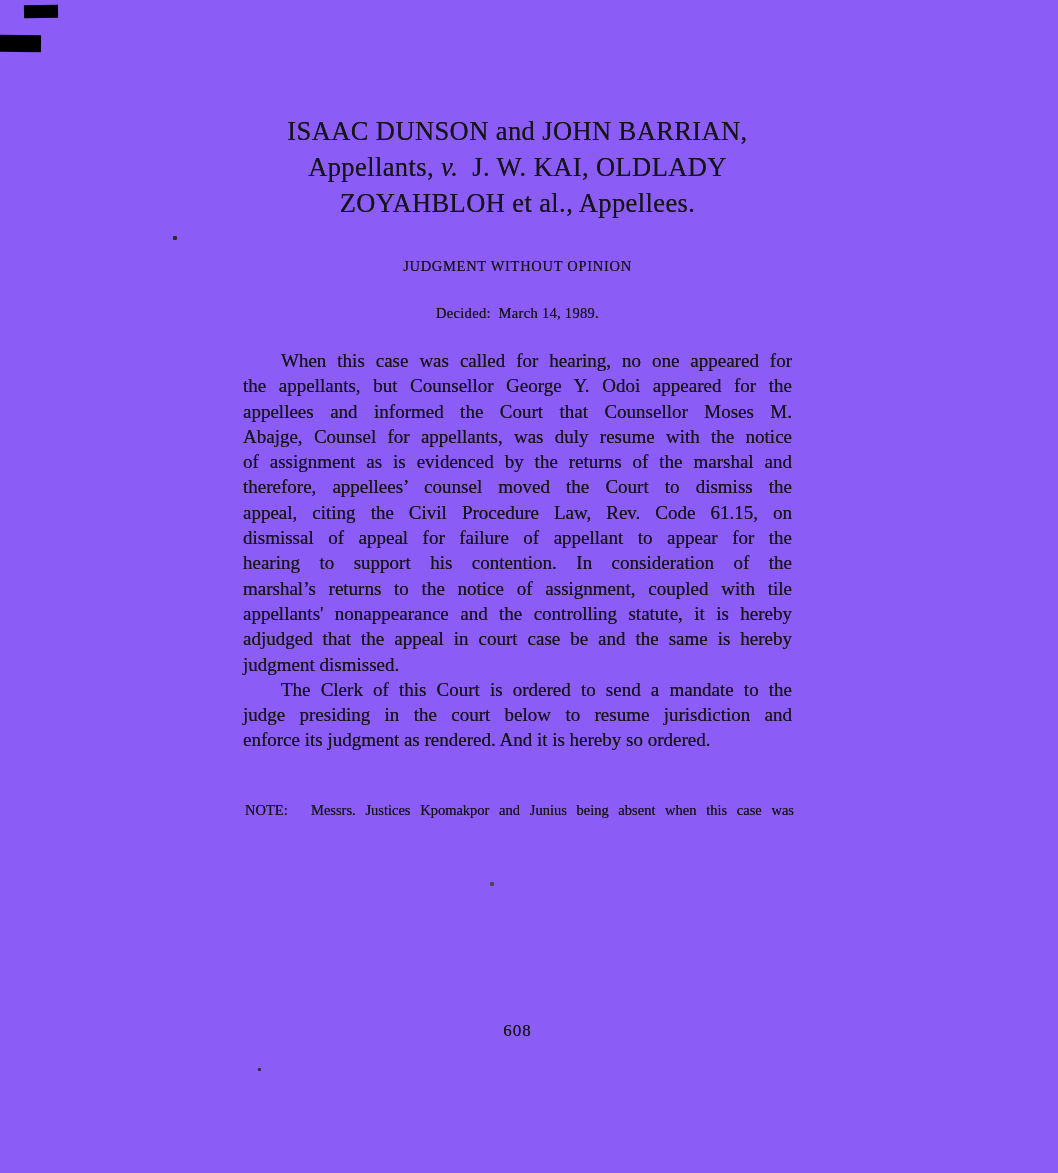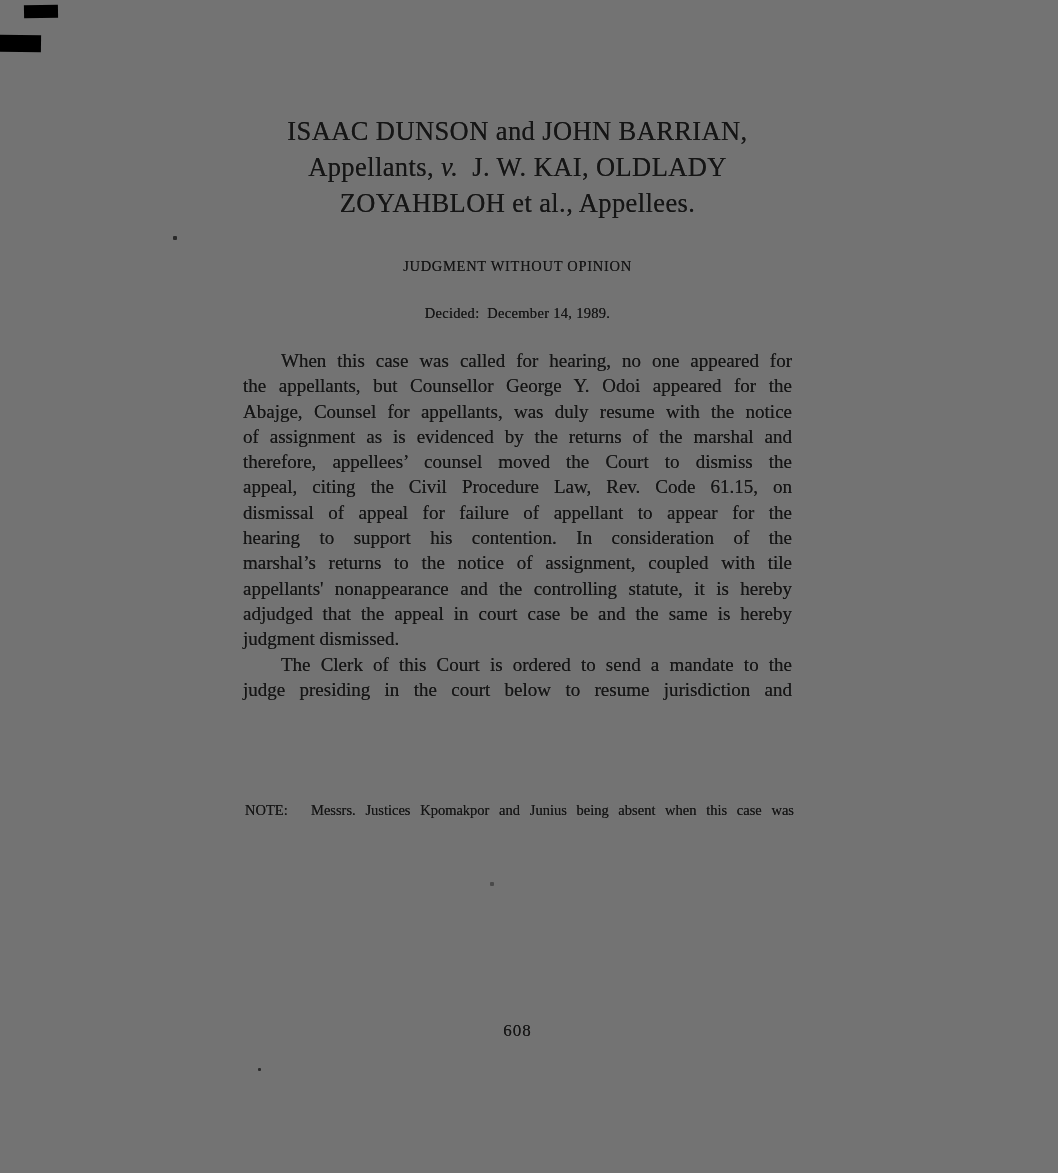--- a/index.html
+++ b/index.html
@@ -1,20 +1,20 @@
 <!DOCTYPE html>
 <html><head>
 <meta charset="utf-8">
 <style>
   html, body { margin: 0; padding: 0; background: #ffffff; }
   .page {
     position: relative;
     width: 1058px;
     height: 1173px;
-    background: #737373;
+    background: #8b5cf6;
     color: #151515;
     font-family: "Liberation Serif", "DejaVu Serif", serif;
     overflow: hidden;
     text-shadow: 0 0 0.35px rgba(0,0,0,0.65); 
   }
 
   
   .scan-mark { position: absolute; background: #000; }
   .mark-a { left: 24px; top: 5px;  width: 34px; height: 13px; transform: rotate(-1deg); }
   .mark-b { left: -2px; top: 35px; width: 43px; height: 17px; transform: rotate(0.8deg); }
@@ -77,37 +77,39 @@
   <div class="speck s3"></div>
 
   <div class="case-title">
     <div class="t-line">ISAAC DUNSON and JOHN BARRIAN,</div>
     <div class="t-line"><span>Appellants, </span><span class="it">v.</span><span>  J. W. KAI, OLDLADY</span></div>
     <div class="t-line">ZOYAHBLOH et al., Appellees.</div>
   </div>
 
   <div class="judgment-heading">JUDGMENT WITHOUT OPINION</div>
 
-  <div class="decided-line">Decided:  December 14, 1989.</div>
+  <div class="decided-line">Decided:  March 14, 1989.</div>
 
   <div class="opinion">
     <div class="o-line indent">When this case was called for hearing, no one appeared for</div>
     <div class="o-line">the appellants, but Counsellor George Y. Odoi appeared for the</div>
+    <div class="o-line">appellees and informed the Court that Counsellor Moses M.</div>
     <div class="o-line">Abajge, Counsel for appellants, was duly resume with the notice</div>
     <div class="o-line">of assignment as is evidenced by the returns of the marshal and</div>
     <div class="o-line">therefore, appellees’ counsel moved the Court to dismiss the</div>
     <div class="o-line">appeal, citing the Civil Procedure Law, Rev. Code 61.15, on</div>
     <div class="o-line">dismissal of appeal for failure of appellant to appear for the</div>
     <div class="o-line">hearing to support his contention. In consideration of the</div>
     <div class="o-line">marshal’s returns to the notice of assignment, coupled with tile</div>
     <div class="o-line">appellants' nonappearance and the controlling statute, it is hereby</div>
     <div class="o-line">adjudged that the appeal in court case be and the same is hereby</div>
     <div class="o-line para-end">judgment dismissed.</div>
     <div class="o-line indent">The Clerk of this Court is ordered to send a mandate to the</div>
     <div class="o-line">judge presiding in the court below to resume jurisdiction and</div>
+    <div class="o-line para-end">enforce its judgment as rendered. And it is hereby so ordered.</div>
   </div>
 
   <div class="note">
     <div class="note-label">NOTE:</div>
     <div class="note-text">
       <div class="n-line n-just">Messrs. Justices Kpomakpor and Junius being absent when this case was</div>
     </div>
   </div>
 
   <div class="page-number">608</div>

